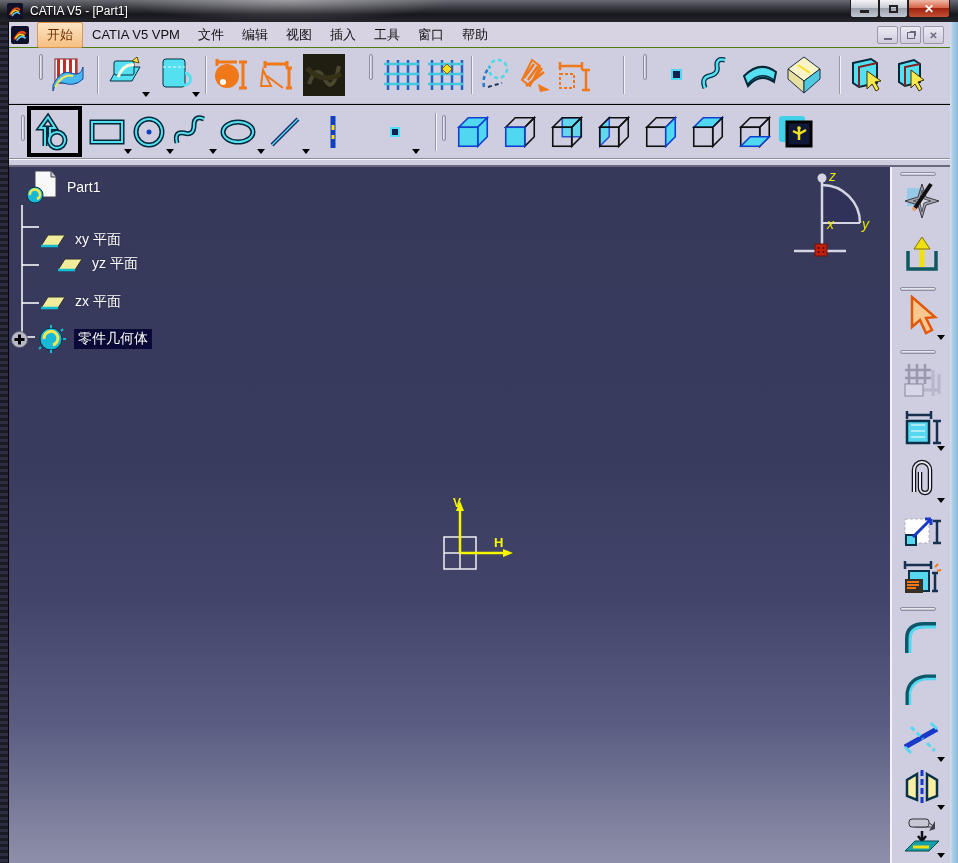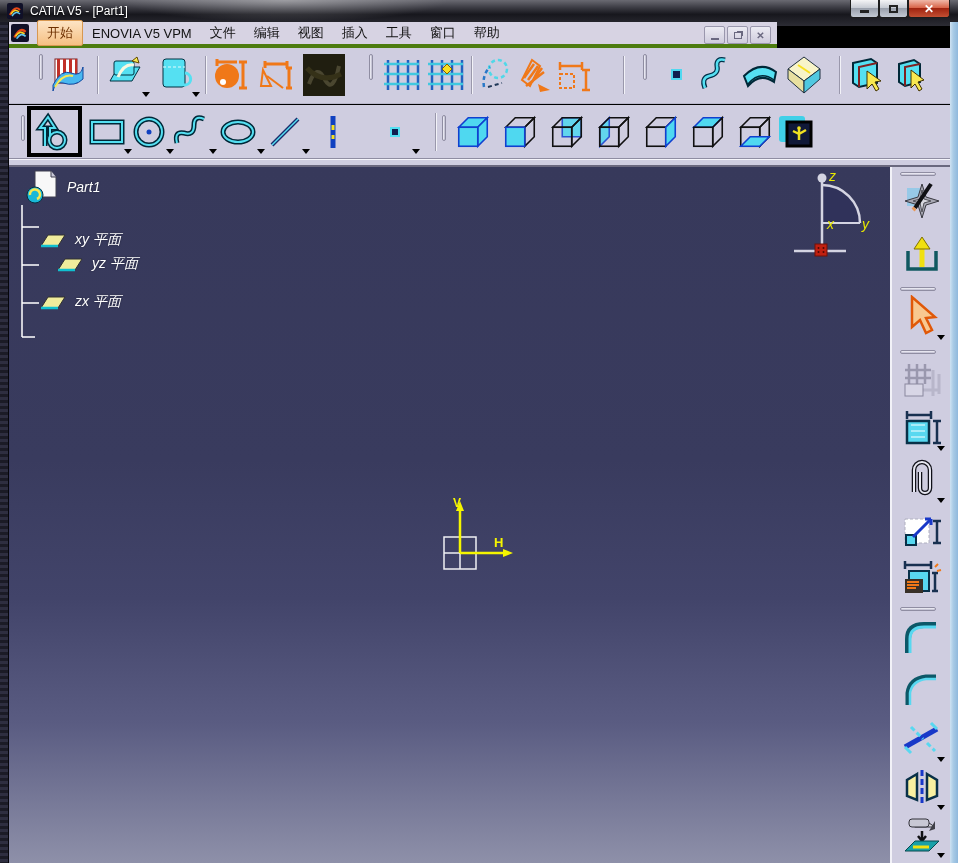--- a/index.html
+++ b/index.html
@@ -28,22 +28,22 @@
   .glyph-max { width:9px; height:8px; border:2px solid #222; }
 
   
   #border-left { position:absolute; left:0; top:22px; width:9px; height:841px;
     background:repeating-linear-gradient(180deg,#1b1b26 0 3px,#2e2e40 3px 6px);
     border-right:1px solid #05050a; }
   #border-right { position:absolute; left:950px; top:22px; width:8px; height:841px;
     background:linear-gradient(90deg,#cfe2f2 0%,#a9cbe6 40%,#8fb8dc 100%); }
 
   
-  #menubar { position:absolute; left:9px; top:22px; width:768px; height:26px;
-    background:#d7d3e3; display:flex; align-items:center; border-bottom:4px solid #4d7c0f; }
+  #menubar { position:absolute; left:9px; top:22px; width:941px; height:26px;
+    background:#d7d3e3; display:flex; align-items:center; border-bottom:1px solid #4d7c0f; }
   #menu-icon { width:18px; height:18px; margin:0 8px 0 2px; }
   .menu-item { padding:3px 9px; font-size:13px; color:#111; white-space:nowrap; }
   .menu-item.active { background:linear-gradient(180deg,#fde4c4,#f5c083);
     border:1px solid #d89850; border-radius:2px; color:#6e3000; }
   #mdi-controls { position:absolute; right:6px; top:4px; display:flex; gap:2px; }
   .mdibtn { width:21px; height:18px; background:linear-gradient(180deg,#ecebf3,#cfccdd);
     border:1px solid #9a97ad; border-radius:2px; display:flex; align-items:center;
     justify-content:center; color:#6a6880; font-size:10px; font-weight:bold; }
   .mdibtn .g-min { width:8px; height:2px; background:#6a6880; margin-top:8px; }
   .mdibtn .g-res { width:8px; height:7px; border:1px solid #6a6880; box-shadow:2px -2px 0 -1px #6a6880; }
@@ -66,21 +66,21 @@
   .tbtn .dd { bottom:0; right:-5px; }
   #sel-box { position:absolute; left:18px; top:1px; width:55px; height:51px;
     border:4px solid #000; display:flex; align-items:center; justify-content:center; }
 
   
   #client { position:absolute; left:9px; top:167px; width:941px; height:696px; }
   #viewport { position:absolute; left:0; top:0; width:881px; height:696px;
     background:linear-gradient(180deg,#37395b 0%,#393b5e 42%,#42446a 62%,#5a5c82 80%,#8e90a9 100%); }
 
   
-  #tree { position:absolute; left:0; top:0; width:230px; height:210px; color:#fff; font-size:14px;font-style:italic; }
+  #tree { position:absolute; left:0; top:0; width:230px; height:210px; color:#fff; font-size:14px; }
   .tree-row { position:absolute; display:flex; align-items:center; gap:8px; }
   .tree-label { white-space:nowrap; text-shadow:0 0 2px rgba(0,0,0,.4); }
   .tree-label.selected { background:#0a0a38; padding:1px 4px; }
   #tree-lines { position:absolute; left:0; top:0; }
 
   
   #compass { position:absolute; left:763px; top:2px; }
   #origin-axes { position:absolute; left:421px; top:328px; }
 
   
@@ -119,21 +119,21 @@
   <div id="border-right"></div>
 
   <div id="menubar">
     <svg id="menu-icon" viewBox="0 0 16 16">
       <rect x="0" y="0" width="16" height="16" rx="2" fill="#101028"></rect>
       <path d="M3,12 Q8,2 13,7" stroke="#e84818" stroke-width="2" fill="none"></path>
       <path d="M4,11 Q8,5 12,9" stroke="#f8d020" stroke-width="1.5" fill="none"></path>
       <path d="M5,13 Q9,7 13,11" stroke="#60c8f0" stroke-width="1.5" fill="none"></path>
     </svg>
     <span class="menu-item active">开始</span>
-    <span class="menu-item">ENOVIA V5 VPM</span>
+    <span class="menu-item">CATIA V5 VPM</span>
     <span class="menu-item">文件</span>
     <span class="menu-item">编辑</span>
     <span class="menu-item">视图</span>
     <span class="menu-item">插入</span>
     <span class="menu-item">工具</span>
     <span class="menu-item">窗口</span>
     <span class="menu-item">帮助</span>
     <div id="mdi-controls">
       <div class="mdibtn">
           <span class="g-min"></span>
@@ -452,20 +452,32 @@
         </div>
 
         <div class="tree-row" style="left:30px;top:126px">
           <svg width="28" height="18" viewBox="0 0 28 18">
             <polygon points="2,15 9,4 26,4 19,15" fill="#f0ec9c" stroke="#303030"></polygon>
             <path d="M2,15 L19,15" stroke="#10c0d0" stroke-width="2.5"></path>
           </svg>
           <span class="tree-label">zx 平面</span>
         </div>
 
+        <div class="tree-row" style="left:2px;top:158px">
+          <svg width="17" height="17" viewBox="0 0 17 17">
+            <circle cx="8.5" cy="8.5" r="8" fill="#b8b8c8" stroke="#606070"></circle>
+            <path d="M3.5,8.5 H13.5 M8.5,3.5 V13.5" stroke="#000" stroke-width="3"></path>
+          </svg>
+          <svg width="30" height="28" viewBox="0 0 30 28">
+            <circle cx="15" cy="14" r="11" fill="#18b8d8" stroke="#063040"></circle>
+            <path d="M8,14 a7,7 0 1 1 9,6" fill="none" stroke="#f8e850" stroke-width="3"></path>
+            <path d="M15,3 L15,0 M25,6 L27,4 M27,14 L30,14 M15,25 L15,28 M5,22 L3,24" stroke="#18b8d8" stroke-width="2"></path>
+          </svg>
+          <span class="tree-label selected">零件几何体</span>
+        </div>
       </div>
 
       <svg id="compass" width="100" height="92" viewBox="0 0 100 92">
         <path d="M50,16 A38,38 0 0 1 88,54 L50,54 Z" fill="#30325a" stroke="none"></path>
         <path d="M50,16 A38,38 0 0 1 88,54" fill="none" stroke="#d4d4e2" stroke-width="2.5"></path>
         <path d="M50,10 L50,82" stroke="#d4d4e2" stroke-width="2.5"></path>
         <path d="M50,54 L88,54" stroke="#d4d4e2" stroke-width="2"></path>
         <path d="M22,82 L74,82" stroke="#d4d4e2" stroke-width="2.5"></path>
         <circle cx="50" cy="9" r="4.5" fill="#d4d4e2"></circle>
         <rect x="43" y="75" width="12" height="12" fill="#c02010" stroke="#701008"></rect>

